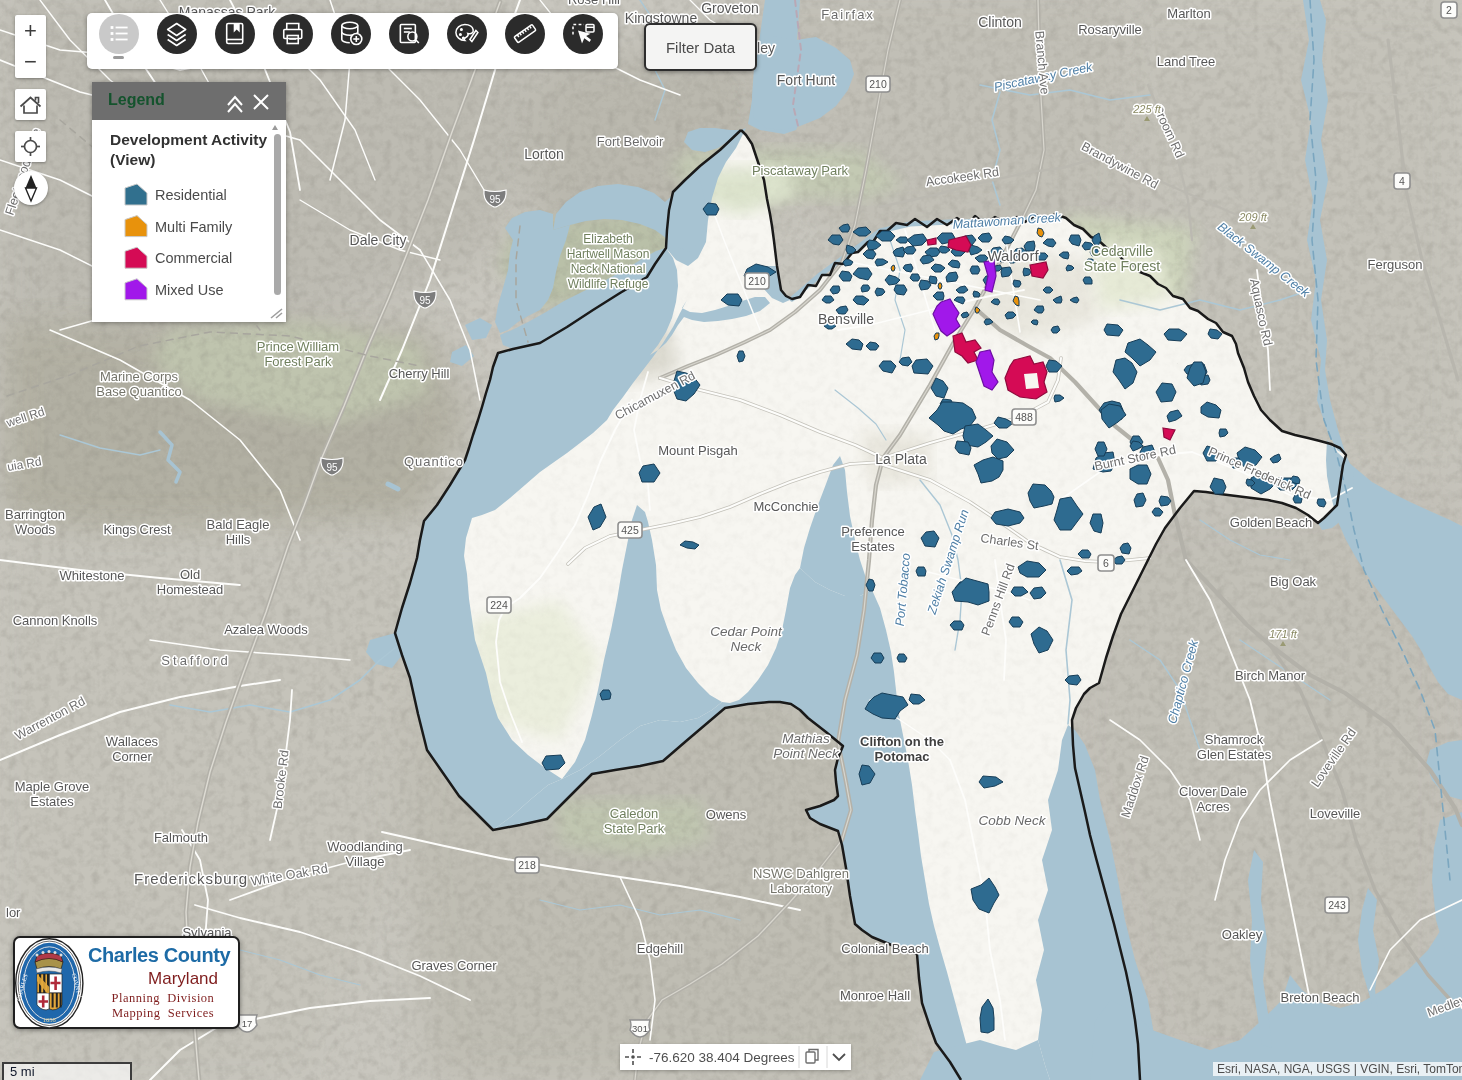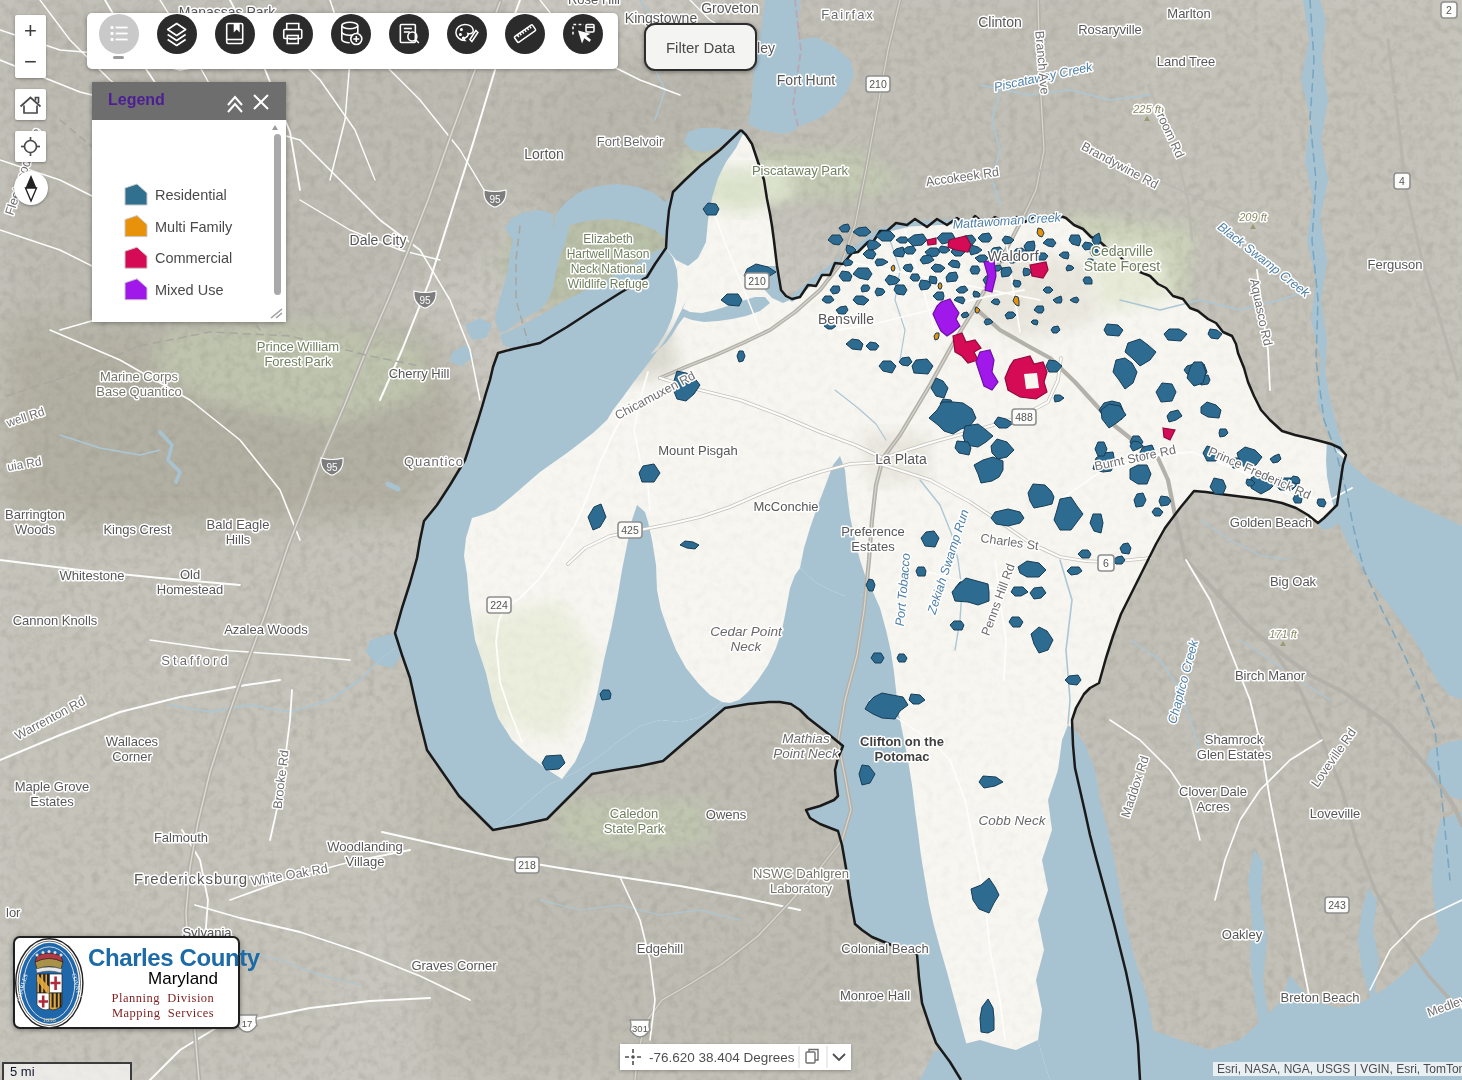--- a/index.html
+++ b/index.html
@@ -585,43 +585,44 @@
 <line x1="442.94999999999993" y1="17.1" x2="442.94999999999993" y2="19.9" transform="rotate(-35 437.94999999999993 20.5)"></line>
 <line x1="445.94999999999993" y1="17.1" x2="445.94999999999993" y2="19.9" transform="rotate(-35 437.94999999999993 20.5)"></line>
 </g>
 <g stroke="#ffffff" stroke-width="1.5" fill="none">
 <path d="M486.0,21.5 L486.0,11.5 L497.0,11.5" stroke-dasharray="2.8 2.4"></path>
 <rect x="499.0" y="11.5" width="8" height="7.5" rx="1"></rect>
 <line x1="499.0" y1="14.3" x2="507.0" y2="14.3"></line>
 <path d="M491.0,17.5 L495.0,30.5 L497.3,25.3 L502.5,29.0 L504.0,26.7 L499.2,23.1 L503.5,20.7 Z" fill="#ffffff" stroke="none"></path>
 </g>
 </svg>
-<div class="abs" style="left:644px;top:23px;width:109px;height:44px;background:#f4f4f3;border:2px solid #2d2d2d;border-radius:11px;box-shadow:0 1px 4px rgba(0,0,0,.4);display:flex;align-items:center;justify-content:center;font-size:15px;color:#4a4a4a;">Filter Data</div>
+<div class="abs" style="left:644px;top:23px;width:109px;height:44px;background:#f4f4f3;border:2px solid #2d2d2d;border-radius:6px;box-shadow:0 1px 4px rgba(0,0,0,.4);display:flex;align-items:center;justify-content:center;font-size:15px;color:#4a4a4a;">Filter Data</div>
 <div class="abs" style="left:92px;top:82px;width:194px;height:240px;box-shadow:0 1px 5px rgba(0,0,0,.35);background:#fff;">
 <div class="abs" style="left:0;top:0;width:194px;height:38px;background:#6e6e6e;"></div>
-<div class="abs" style="left:16px;top:9px;font-size:16px;font-weight:bold;color:#4c1d95;">Legend</div>
+<div class="abs" style="left:16px;top:9px;font-size:16px;font-weight:bold;color:#14532d;">Legend</div>
 <svg class="abs" style="left:0;top:0" width="194" height="240" viewBox="0 0 194 240">
 <g stroke="#fff" stroke-width="2" fill="none">
         <path d="M136,23 L143,15 L150,23 M136,30 L143,22 L150,30"></path>
         <path d="M162,13 L176,27 M176,13 L162,27"></path>
       </g>
 <path d="M180,48 L186,48 L183,43 Z" fill="#9a9a9a"></path>
 <rect x="182" y="52" width="7" height="161" rx="3.5" fill="#a9a9a9"></rect>
 <g stroke="#9e9e9e" stroke-width="1.6">
         <path d="M179,236 L190,227 M184,236 L190,231"></path>
       </g>
 <path d="M33,106.0 L45,102.0 L55,111.0 L55,123.0 L33,123.0 Z" fill="#31708e" stroke="#c9c9c9" stroke-width="1"></path>
 <text x="63" y="118.0" font-size="14.5px" fill="#4a4a4a" font-family="Liberation Sans, sans-serif">Residential</text>
 <path d="M33,137.6 L45,133.6 L55,142.6 L55,154.6 L33,154.6 Z" fill="#e8920c" stroke="#c9c9c9" stroke-width="1"></path>
 <text x="63" y="149.6" font-size="14.5px" fill="#4a4a4a" font-family="Liberation Sans, sans-serif">Multi Family</text>
 <path d="M33,169.2 L45,165.2 L55,174.2 L55,186.2 L33,186.2 Z" fill="#d50b55" stroke="#c9c9c9" stroke-width="1"></path>
 <text x="63" y="181.2" font-size="14.5px" fill="#4a4a4a" font-family="Liberation Sans, sans-serif">Commercial</text>
 <path d="M33,200.8 L45,196.8 L55,205.8 L55,217.8 L33,217.8 Z" fill="#a118ea" stroke="#c9c9c9" stroke-width="1"></path>
 <text x="63" y="212.8" font-size="14.5px" fill="#4a4a4a" font-family="Liberation Sans, sans-serif">Mixed Use</text>
 </svg>
+<div class="abs" style="left:18px;top:48px;width:162px;font-size:15.5px;font-weight:bold;color:#323232;line-height:20px;">Development Activity (View)</div>
 </div>
 <div class="abs" style="left:15px;top:15px;width:31px;height:63px;background:#fff;border-radius:2px;box-shadow:0 1px 3px rgba(0,0,0,.35);"></div>
 <div class="abs" style="left:15px;top:15px;width:31px;height:32px;font-size:22px;color:#3d3d3d;display:flex;align-items:center;justify-content:center;">+</div>
 <div class="abs" style="left:15px;top:46px;width:31px;height:32px;font-size:22px;color:#3d3d3d;display:flex;align-items:center;justify-content:center;">−</div>
 <div class="abs" style="left:15px;top:89px;width:31px;height:31px;background:#fff;border-radius:2px;box-shadow:0 1px 3px rgba(0,0,0,.35);"></div>
 <div class="abs" style="left:15px;top:131px;width:31px;height:31px;background:#fff;border-radius:2px;box-shadow:0 1px 3px rgba(0,0,0,.35);"></div>
 <svg class="abs" style="left:15px;top:89px" width="31" height="80" viewBox="0 0 31 80">
 <g stroke="#4a4a4a" stroke-width="1.7" fill="none">
 <path d="M9,16.5 L9,24 L22,24 L22,16.5 M5.5,17.5 L15.5,8.5 L25.5,17.5 M20.5,11.5 L20.5,8.5 L23.5,8.5 L23.5,14"></path>
 <circle cx="15.5" cy="57.5" r="6"></circle>
@@ -662,22 +663,22 @@
 <rect x="38.6" y="57" width="2.0" height="14.5" fill="#222"></rect>
 <rect x="42.8" y="57" width="2.0" height="14.5" fill="#222"></rect>
 <rect x="46.6" y="57" width="2.0" height="14.5" fill="#222"></rect>
 <path d="M24,38 L36.3,51 L36.3,57 L34,57 L24,45 Z" fill="#e3a83c" opacity="0.9"></path>
 <path d="M42.6,40.5 L42.6,54 M37.5,47 L47.5,47" stroke="#b02a3a" stroke-width="2.6" fill="none"></path>
 <path d="M30.2,59.5 L30.2,71.5 M25.5,65.5 L35,65.5" stroke="#b02a3a" stroke-width="2.6" fill="none"></path>
 <text x="36.3" y="86" font-size="6.5px" fill="#e8d8a0" text-anchor="middle" font-family="Liberation Serif, serif">1658</text>
 <text x="11" y="52" font-size="6px" fill="#fff" text-anchor="middle" font-family="Liberation Serif, serif" transform="rotate(-75 11 52)">CHARLES</text>
 <text x="62" y="50" font-size="6px" fill="#fff" text-anchor="middle" font-family="Liberation Serif, serif" transform="rotate(75 62 50)">COVNTY</text>
 </svg>
-<div class="abs" style="left:88px;top:944px;font-size:24px;font-weight:bold;color:#1d6ba6;white-space:nowrap;letter-spacing:-0.4px;">Charles County</div>
-<div class="abs" style="left:98px;top:969px;width:120px;text-align:right;font-size:17px;color:#000000;">Maryland</div>
+<div class="abs" style="left:88px;top:944px;font-size:20px;font-weight:bold;color:#1d6ba6;white-space:nowrap;letter-spacing:-0.4px;">Charles County</div>
+<div class="abs" style="left:98px;top:969px;width:120px;text-align:right;font-size:17px;color:#7f1d1d;">Maryland</div>
 <div class="abs" style="left:90px;top:991px;width:146px;text-align:center;font-family:'Liberation Serif',serif;font-size:12.5px;color:#7f1d1d;letter-spacing:0.5px;line-height:14.5px;">Planning&nbsp;&nbsp;Division<br>Mapping&nbsp;&nbsp;Services</div>
 <div class="abs" style="left:620px;top:1044px;width:231px;height:26px;background:#fff;box-shadow:0 1px 3px rgba(0,0,0,.25);"></div>
 <svg class="abs" style="left:620px;top:1044px" width="231" height="26" viewBox="0 0 231 26">
 <g stroke="#4f4f4f" stroke-width="1.6" fill="none">
 <path d="M13,5 L13,9 M13,17 L13,21 M5,13 L9,13 M17,13 L21,13"></path>
       <circle cx="13" cy="13" r="1.8" fill="#4f4f4f" stroke="none"></circle>
 </g>
 <line x1="179" y1="2" x2="179" y2="24" stroke="#d8d8d8" stroke-width="1"></line>
 <line x1="207" y1="2" x2="207" y2="24" stroke="#d8d8d8" stroke-width="1"></line>
 <g stroke="#6e6e6e" stroke-width="1.4" fill="none">

